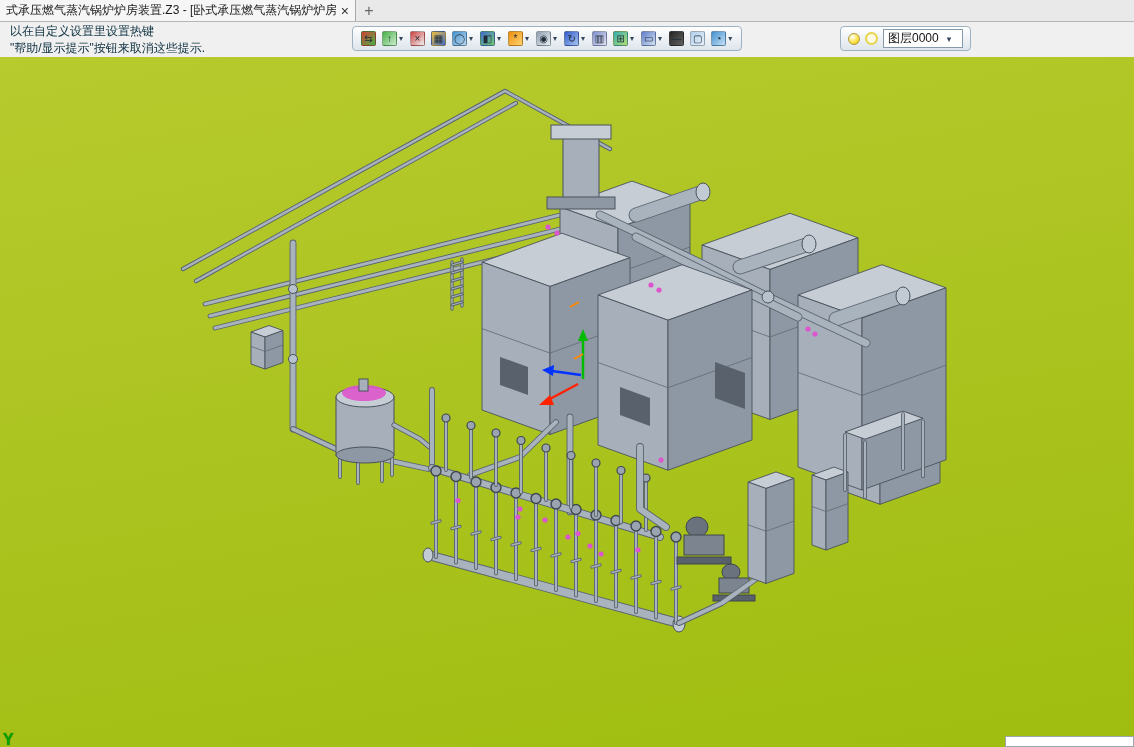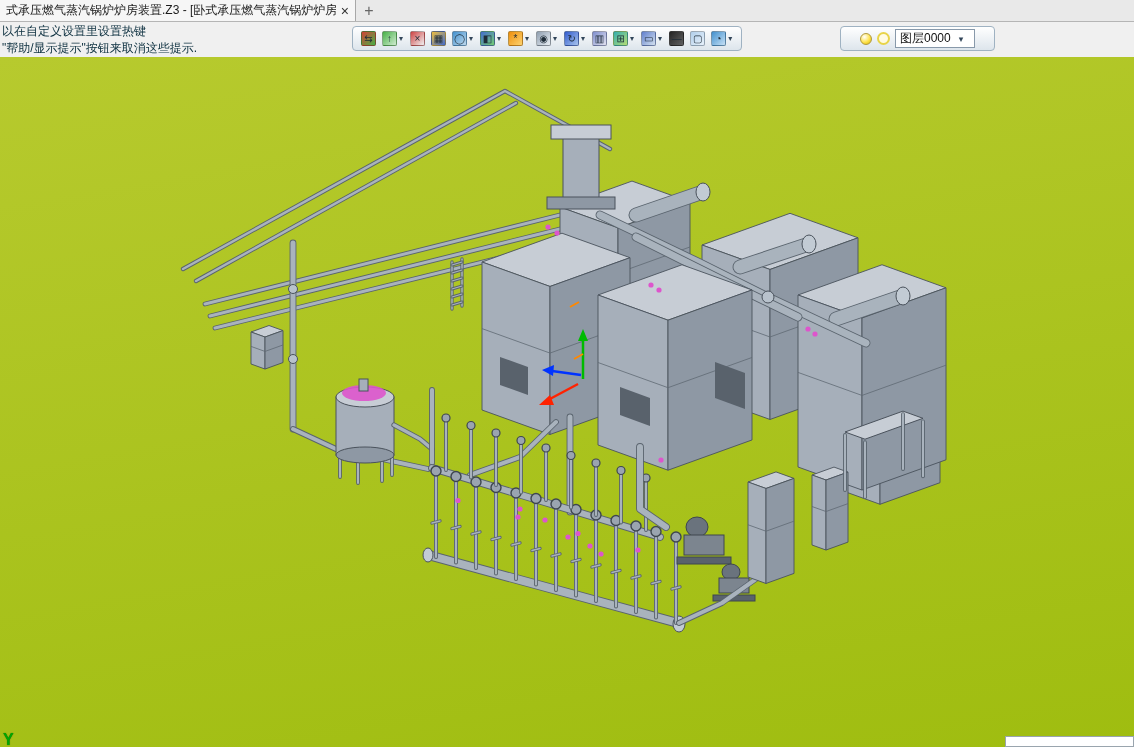--- a/index.html
+++ b/index.html
@@ -8,28 +8,28 @@
 
   
   .tabbar { height:22px; background:#e9e9e9; border-bottom:1px solid #b5b5b5; display:flex; align-items:stretch; }
   .tab { width:356px; background:#f6f6f6; border-right:1px solid #a8a8a8; display:flex; align-items:center; padding:0 6px; font-size:12px; color:#1a1a1a; }
   .tab-title { flex:1; white-space:nowrap; overflow:hidden; }
   .tab-close { margin-left:5px; font-size:14px; color:#333; cursor:default; }
   .new-tab { width:26px; text-align:center; font-size:16px; color:#666; line-height:21px; }
 
   
   .topstrip { position:relative; height:35px; background:#f0f0f0; }
-  .hints { position:absolute; left:2px; top:1px; font-size:12px; line-height:17px; color:#0c2f3f; white-space:nowrap; }
+  .hints { position:absolute; left:10px; top:1px; font-size:12px; line-height:17px; color:#0c2f3f; white-space:nowrap; }
   .toolbar { position:absolute; left:352px; top:4px; height:25px; display:flex; align-items:center; gap:6px; padding:0 8px;
              border:1px solid #9fb2c2; border-radius:4px; background:linear-gradient(#ffffff,#dde5ec); }
   .qbtn { display:flex; align-items:center; gap:1px; }
   .qicon { width:15px; height:15px; border-radius:2px; border:1px solid rgba(0,0,0,.28);
            display:flex; align-items:center; justify-content:center; font-size:10px; color:#14222e; opacity:.95; }
   .qarrow { font-size:8px; color:#33465a; padding:0 1px; }
-  .layerbox { position:absolute; left:840px; top:4px; height:25px; display:flex; align-items:center; gap:5px; padding:0 19px;
+  .layerbox { position:absolute; left:840px; top:4px; height:25px; display:flex; align-items:center; gap:5px; padding:0 7px;
               border:1px solid #9fb2c2; border-radius:4px; background:linear-gradient(#ffffff,#dde5ec); }
   .bulb { width:12px; height:12px; border-radius:50%; border:1px solid #b09a40;
           background:radial-gradient(circle at 35% 30%, #ffffff, #ffe34d 55%, #d9b400); }
   .swatch { width:13px; height:13px; border-radius:50%; background:#fffbe2; border:2px solid #e8d44a; }
   .layercombo { background:#fff; border:1px solid #8899aa; height:19px; display:flex; align-items:center;
                 font-size:12px; color:#111; padding:0 4px; gap:8px; min-width:80px; }
   .layercombo .arrow { font-size:9px; color:#33465a; }
 
   
   .viewport { position:absolute; left:0; top:57px; width:1134px; height:690px; overflow:hidden; }

